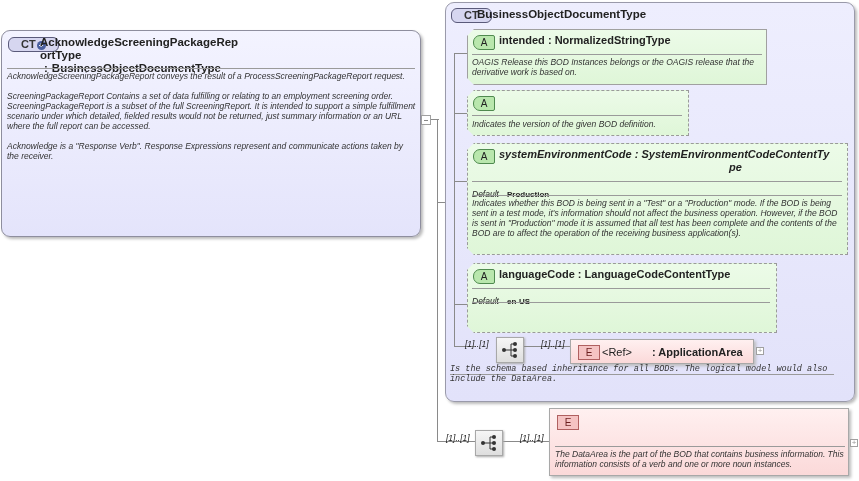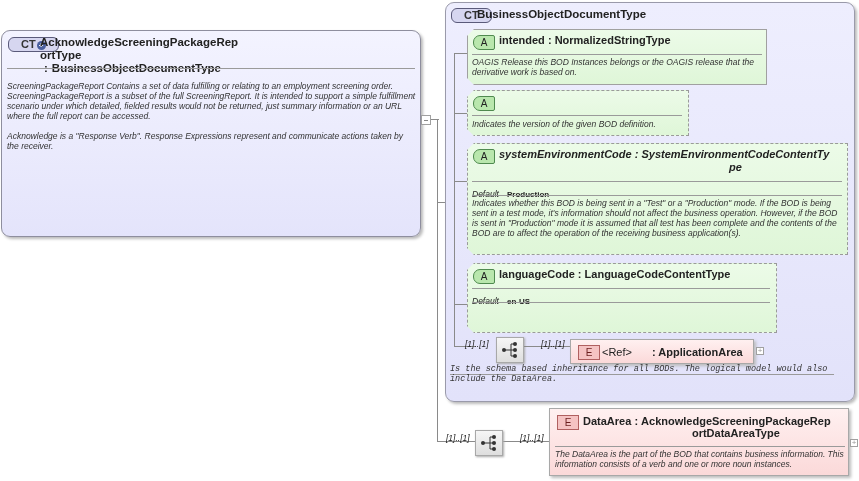--- a/index.html
+++ b/index.html
@@ -51,20 +51,21 @@
 <div class="abs ct-left">
   <span class="badge-ct abs" style="left:6px; top:6px;"><span>CT</span><span style="display:inline-block; width:9px; height:9px; border-radius:50%; background:#4a5f9f; color:#fff; font-size:8px; line-height:9px; text-align:center; margin-left:1px; vertical-align:0;">+</span></span>
   <div class="ct-title">
     <span style="display:inline-block; width:200px; vertical-align:top;">
       <span>AcknowledgeScreeningPackageRep</span><br>
       <span>ortType</span>
     </span><span class="colon">:</span><span>BusinessObjectDocumentType</span>
   </div>
   <div class="sep" style="left:5px; top:37px; width:408px;"></div>
   <div class="doc" style="left:5px; top:40px; width:410px;">
+    <div>AcknowledgeScreeningPackageReport conveys the result of a ProcessScreeningPackageReport request.</div>
     <div style="height:10px;"></div>
     <div>ScreeningPackageReport  Contains a set of data fulfilling or relating to an employment screening order. ScreeningPackageReport is a subset of the full ScreeningReport. It is intended to support a simple fulfillment scenario under which detailed, fielded results would not be returned, just summary information or an URL where the full report can be accessed.</div>
     <div style="height:10px;"></div>
     <div>Acknowledge is a "Response Verb". Response Expressions represent and communicate actions taken by the receiver.</div>
   </div>
 </div>
 <div class="minus-box" style="left:421px; top:115px;"></div>
 
 <div class="abs ct-right">
   <span class="badge-ct abs" style="left:5px; top:5px;">CT</span>
@@ -146,20 +147,16 @@
     <line x1="14" y1="12" x2="18" y2="12" stroke="#333" stroke-width="1"></line>
     <circle cx="7" cy="12" r="2" fill="#333"></circle>
     <circle cx="18" cy="6" r="2" fill="#333"></circle>
     <circle cx="18" cy="12" r="2" fill="#333"></circle>
     <circle cx="18" cy="18" r="2" fill="#333"></circle>
   </svg>
 </div>
 <span class="mult" style="left:520px; top:433px;">[1]..[1]</span>
 <div class="elem" style="left:549px; top:408px; width:300px; height:68px;">
   <span class="badge-e" style="left:7px; top:6px;">E</span>
-  <span class="elem-title" style="left:33px; top:6px; width:265px;">
-    <span>DataArea</span> <span>:</span>
-    <span style="display:inline-block; vertical-align:top; text-align:center;"><span>AcknowledgeScreeningPackageRep</span><br><span>ortDataAreaType</span></span>
-  </span>
   <div class="sep" style="left:5px; top:37px; width:290px;"></div>
   <div class="doc" style="left:5px; top:40px; width:292px;">The DataArea is the part of the BOD that contains business information. This information consists of a verb and one or more noun instances.</div>
 </div>
 <div class="plus-box" style="left:850px; top:439px;">+</div>
 
 </body></html>

